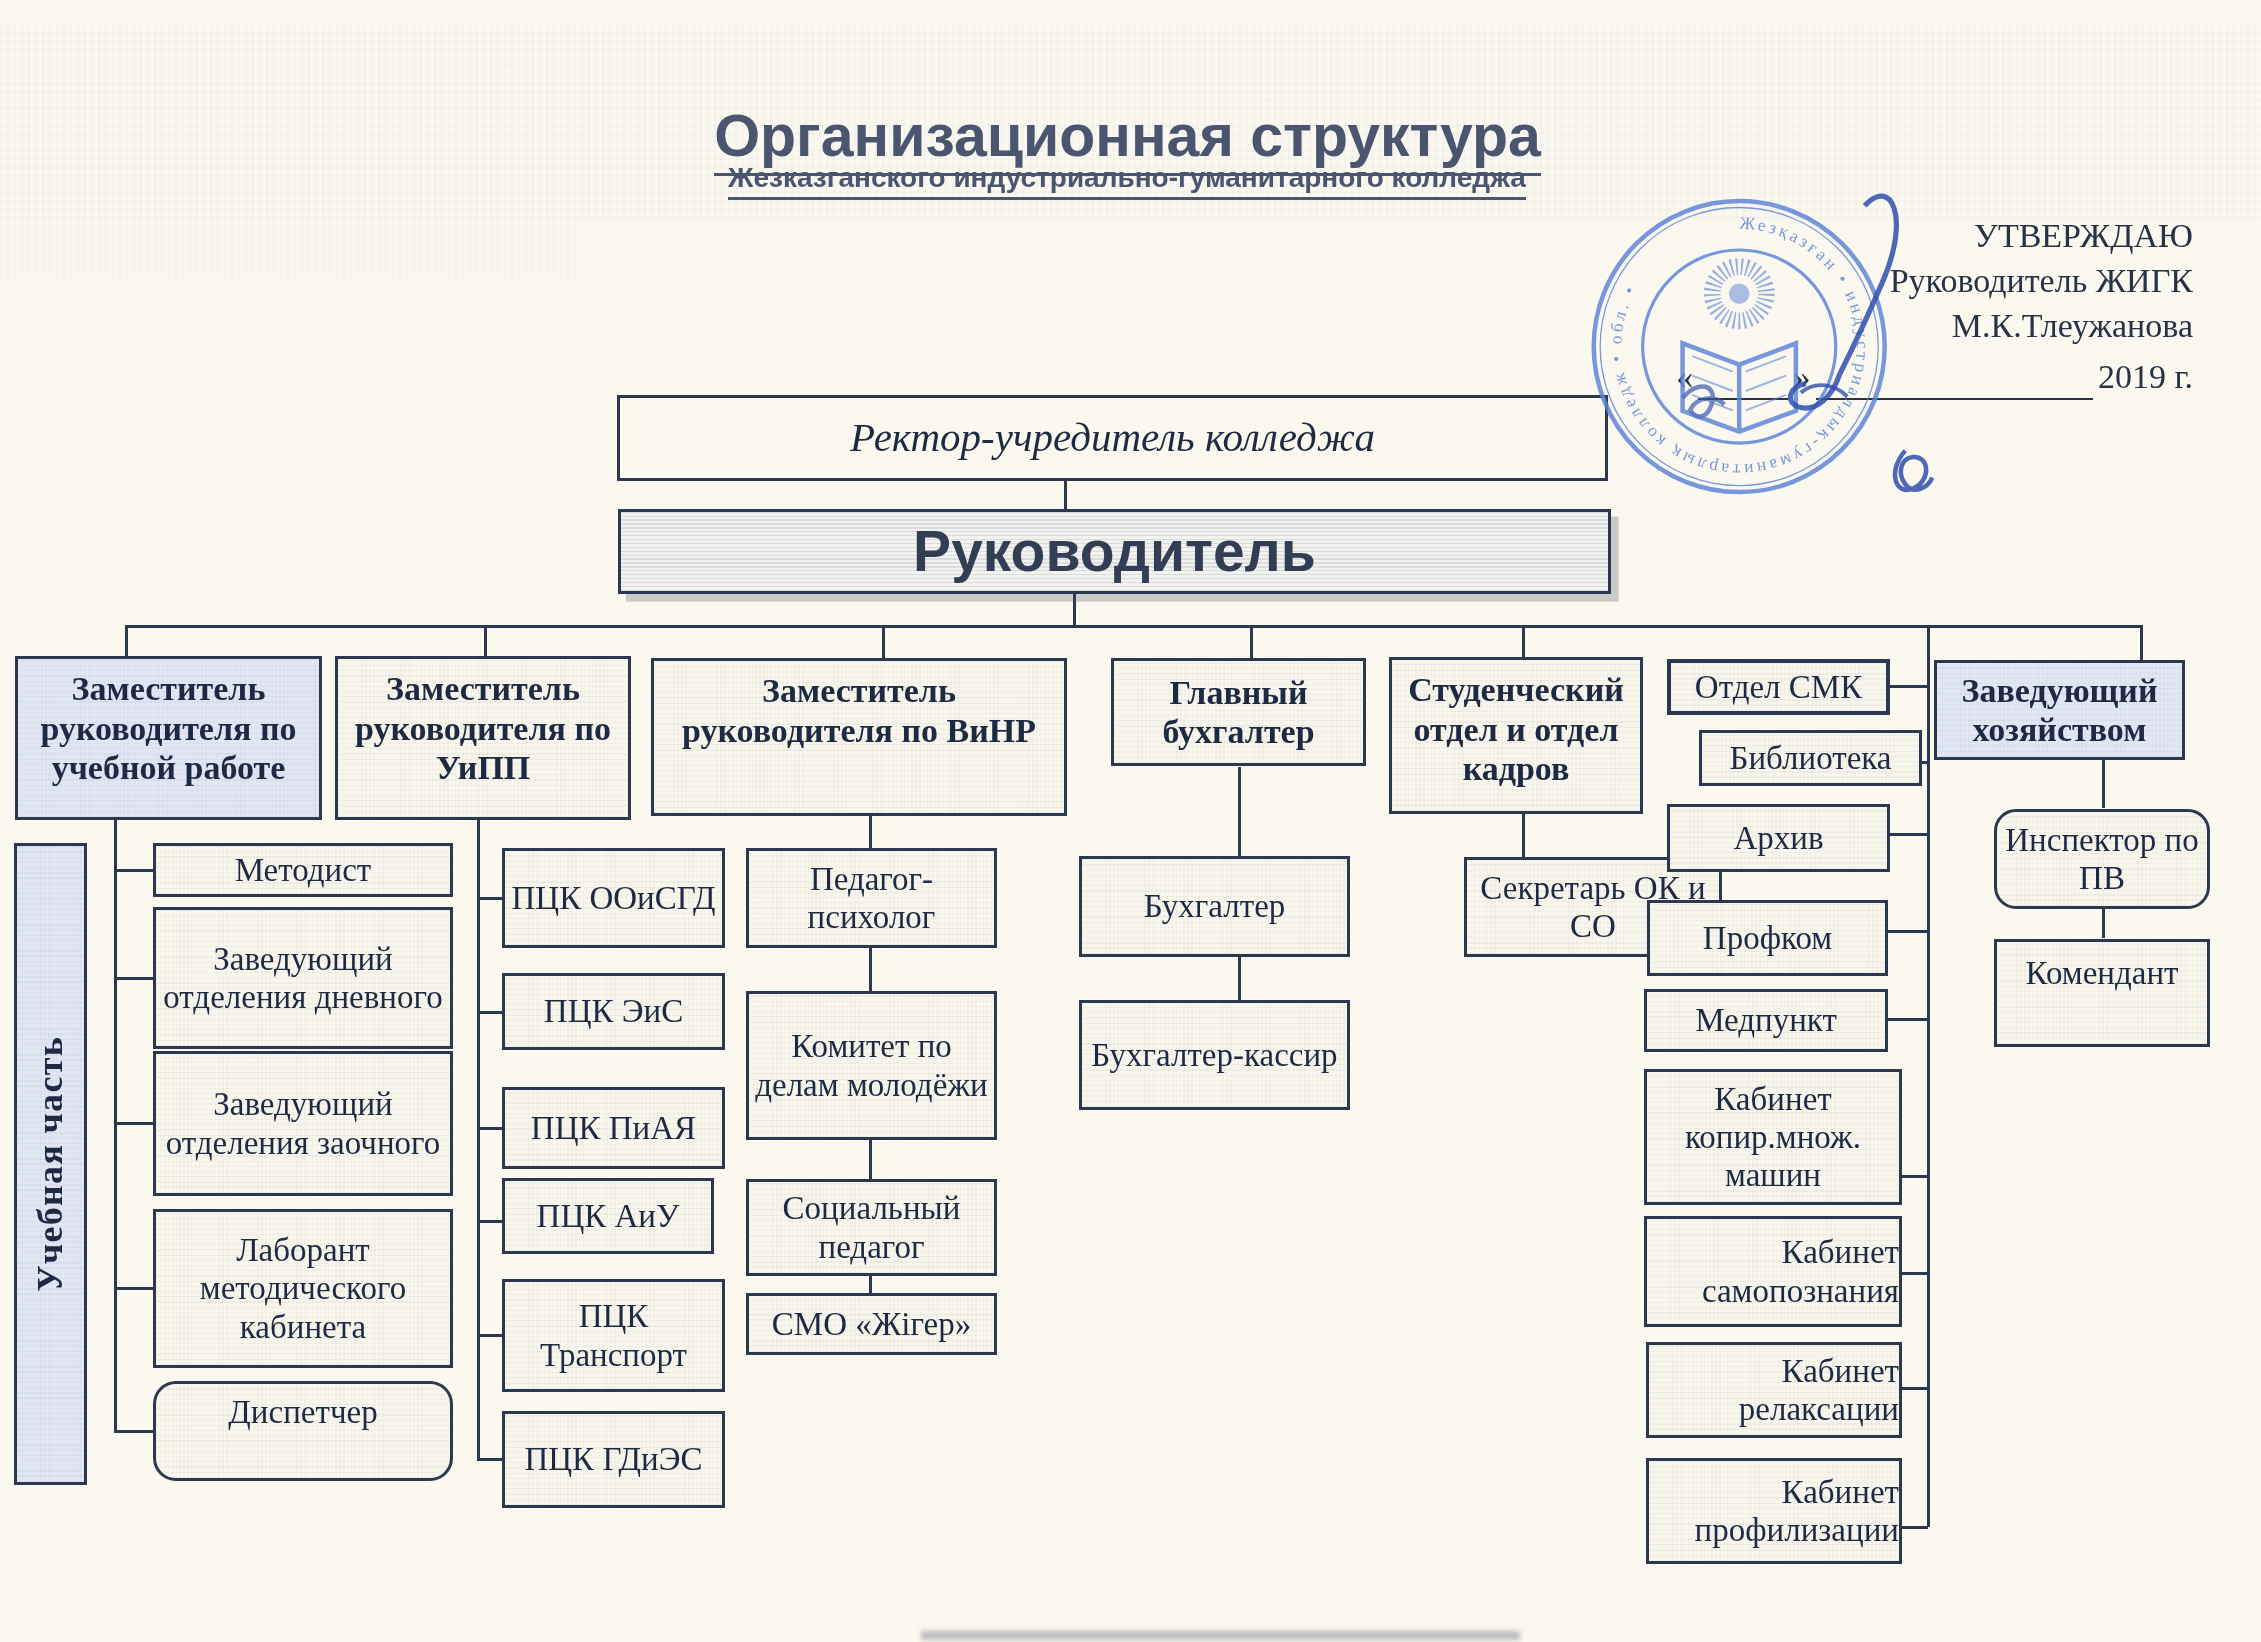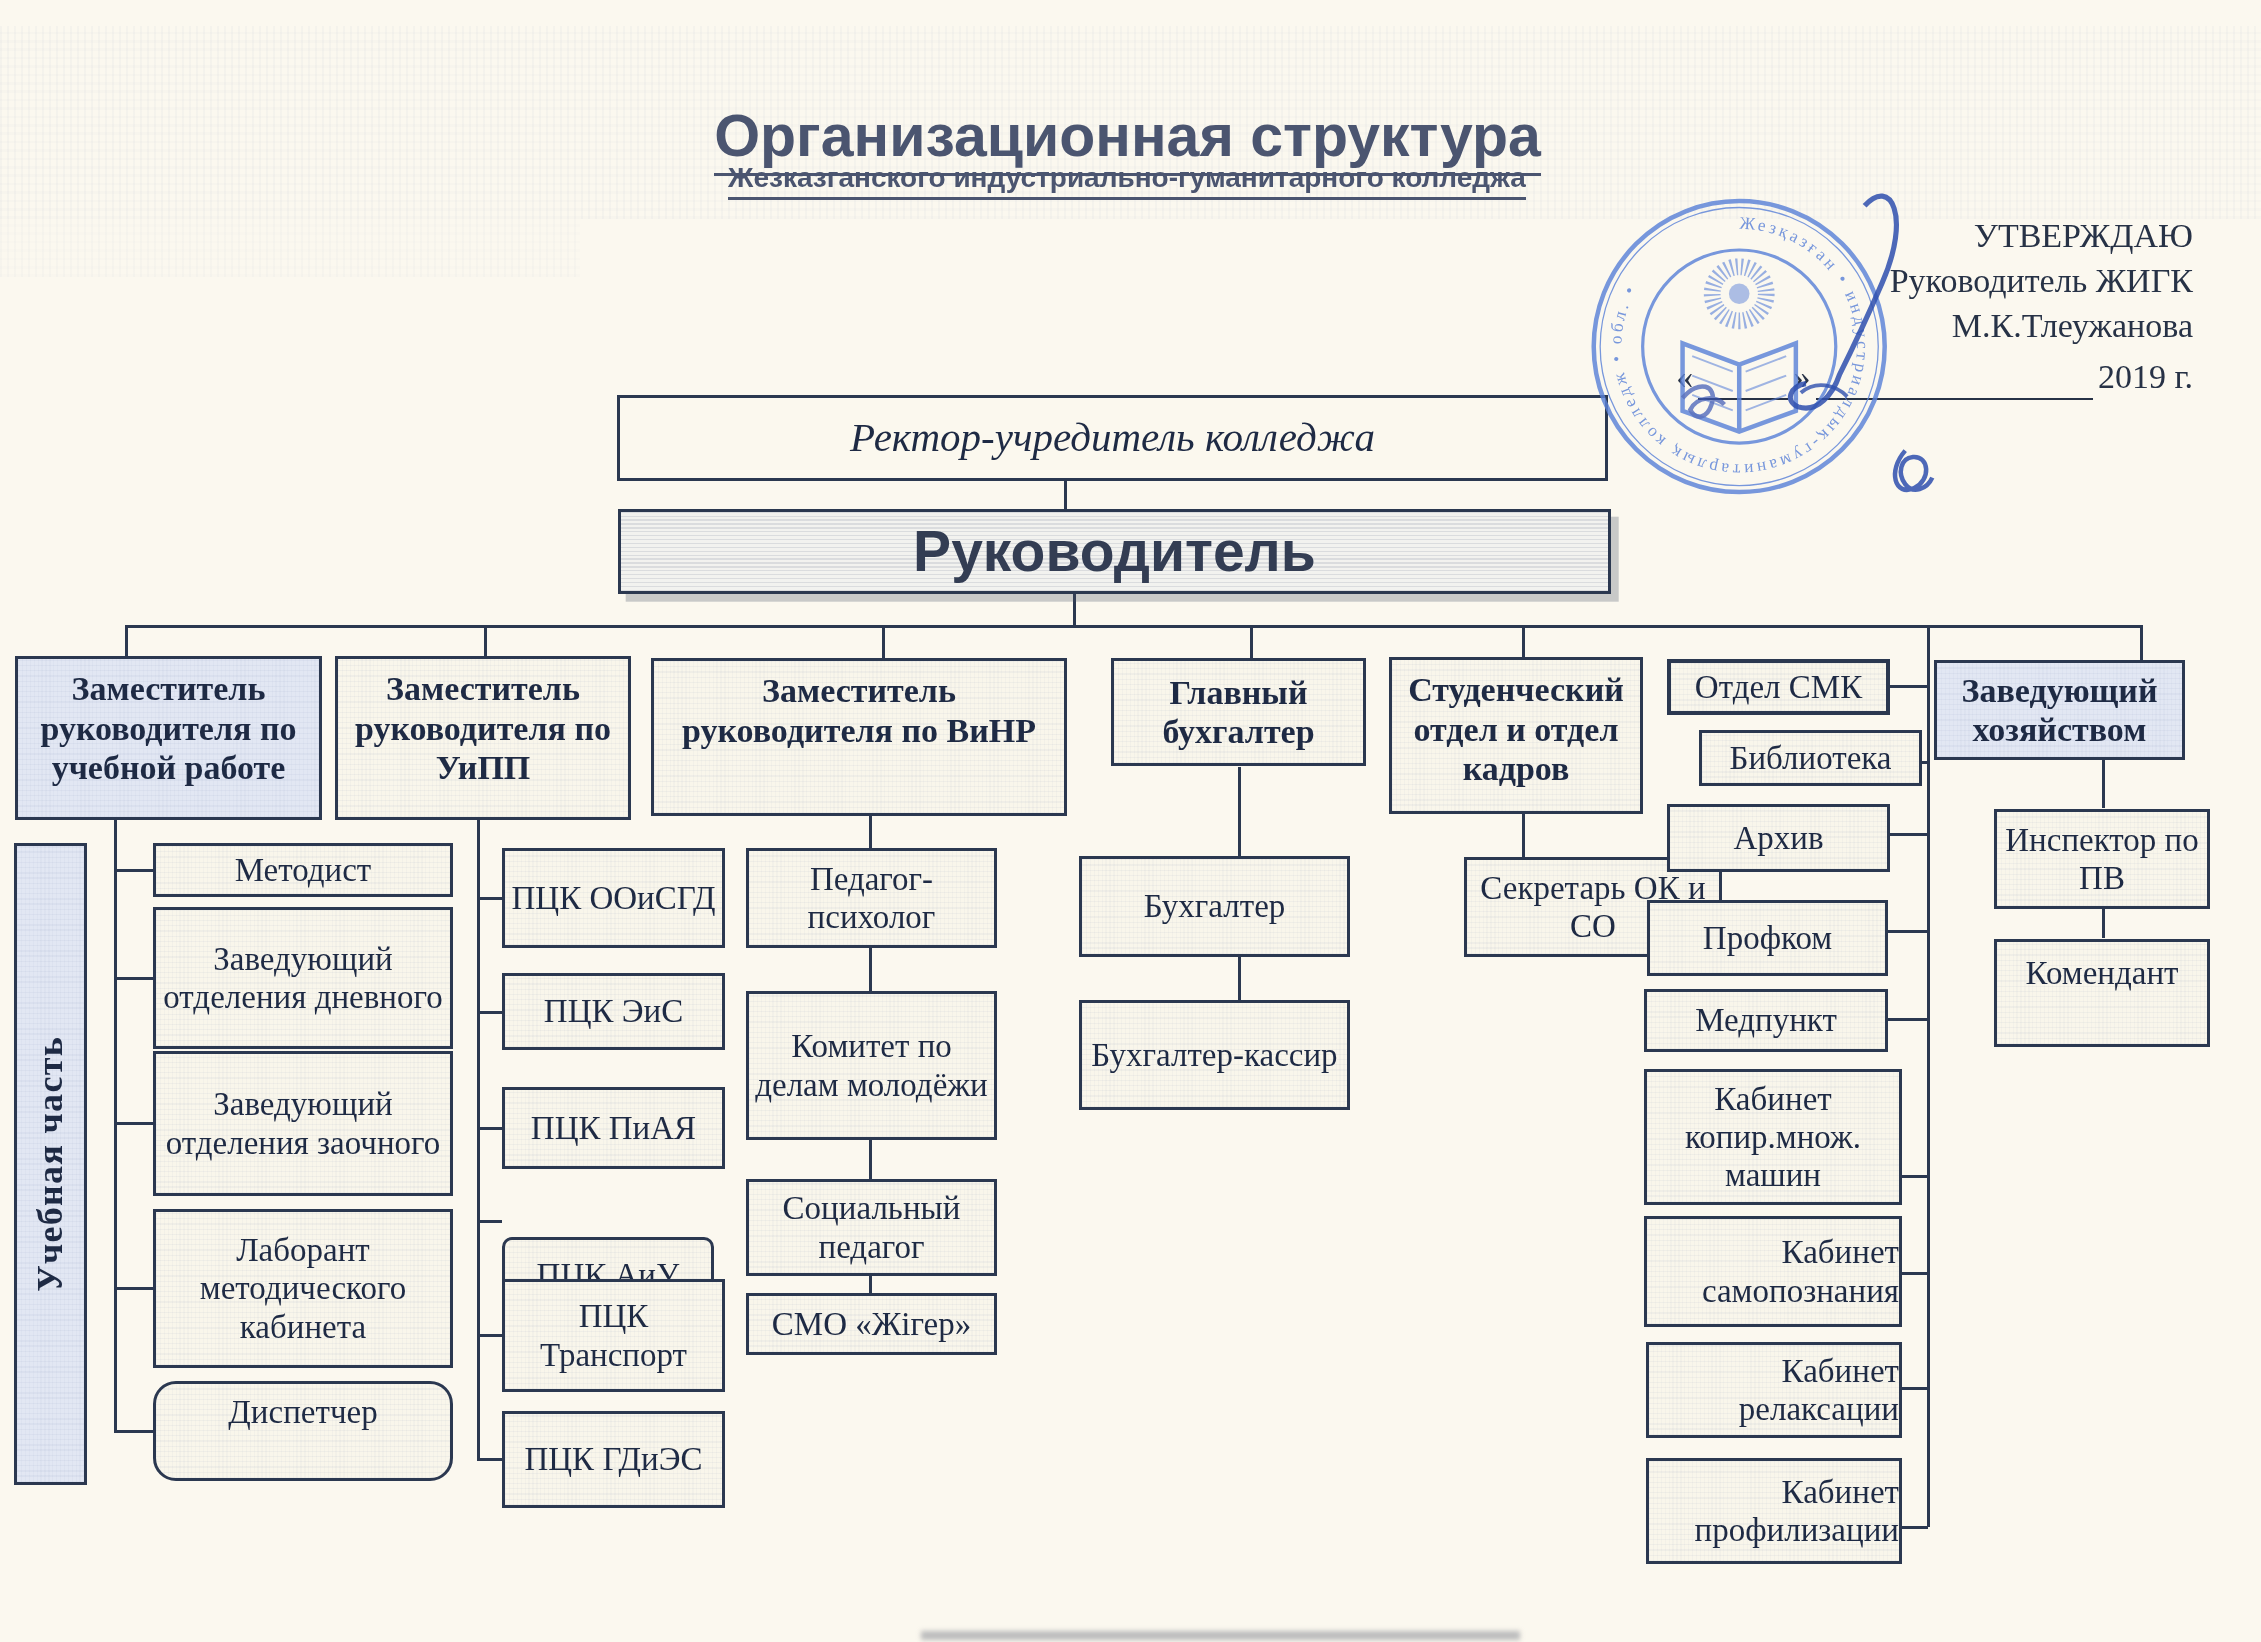--- a/index.html
+++ b/index.html
@@ -178,21 +178,21 @@
 
   <div class="box lv3" style="left:502px;top:848px;width:223px;height:100px;">
     <span>ПЦК ООиСГД</span>
   </div>
   <div class="box lv3" style="left:502px;top:973px;width:223px;height:77px;">
     <span>ПЦК ЭиС</span>
   </div>
   <div class="box lv3" style="left:502px;top:1087px;width:223px;height:82px;">
     <span>ПЦК ПиАЯ</span>
   </div>
-  <div class="box lv3" style="left:502px;top:1237px;width:212px;height:76px;border-radius:10px;">
+  <div class="box lv3" style="left:502px;top:1178px;width:212px;height:76px;">
     <span>ПЦК АиУ</span>
   </div>
   <div class="box lv3" style="left:502px;top:1279px;width:223px;height:113px;">
     <span>ПЦК Транспорт</span>
   </div>
   <div class="box lv3" style="left:502px;top:1411px;width:223px;height:97px;">
     <span>ПЦК ГДиЭС</span>
   </div>
 
   <div class="vl behind" style="left:869px;top:816px;height:477px;"></div>
@@ -252,21 +252,21 @@
     <span>Кабинет самопознания</span>
   </div>
   <div class="box lv3 left-align" style="left:1646px;top:1342px;width:256px;height:96px;">
     <span>Кабинет релаксации</span>
   </div>
   <div class="box lv3 left-align" style="left:1646px;top:1458px;width:256px;height:106px;">
     <span>Кабинет профилизации</span>
   </div>
 
   <div class="vl" style="left:2102px;top:760px;height:48px;"></div>
-  <div class="box lv3" style="left:1994px;top:809px;width:216px;height:100px;">
+  <div class="box lv3" style="left:1994px;top:809px;width:216px;height:100px;border-radius:22px;">
     <span>Инспектор по ПВ</span>
   </div>
   <div class="vl" style="left:2102px;top:908px;height:30px;"></div>
   <div class="box lv3" style="left:1994px;top:939px;width:216px;height:108px;align-items:flex-start;padding-top:11.6px;">
     <span>Комендант</span>
   </div>
 
 </div>
 
 

